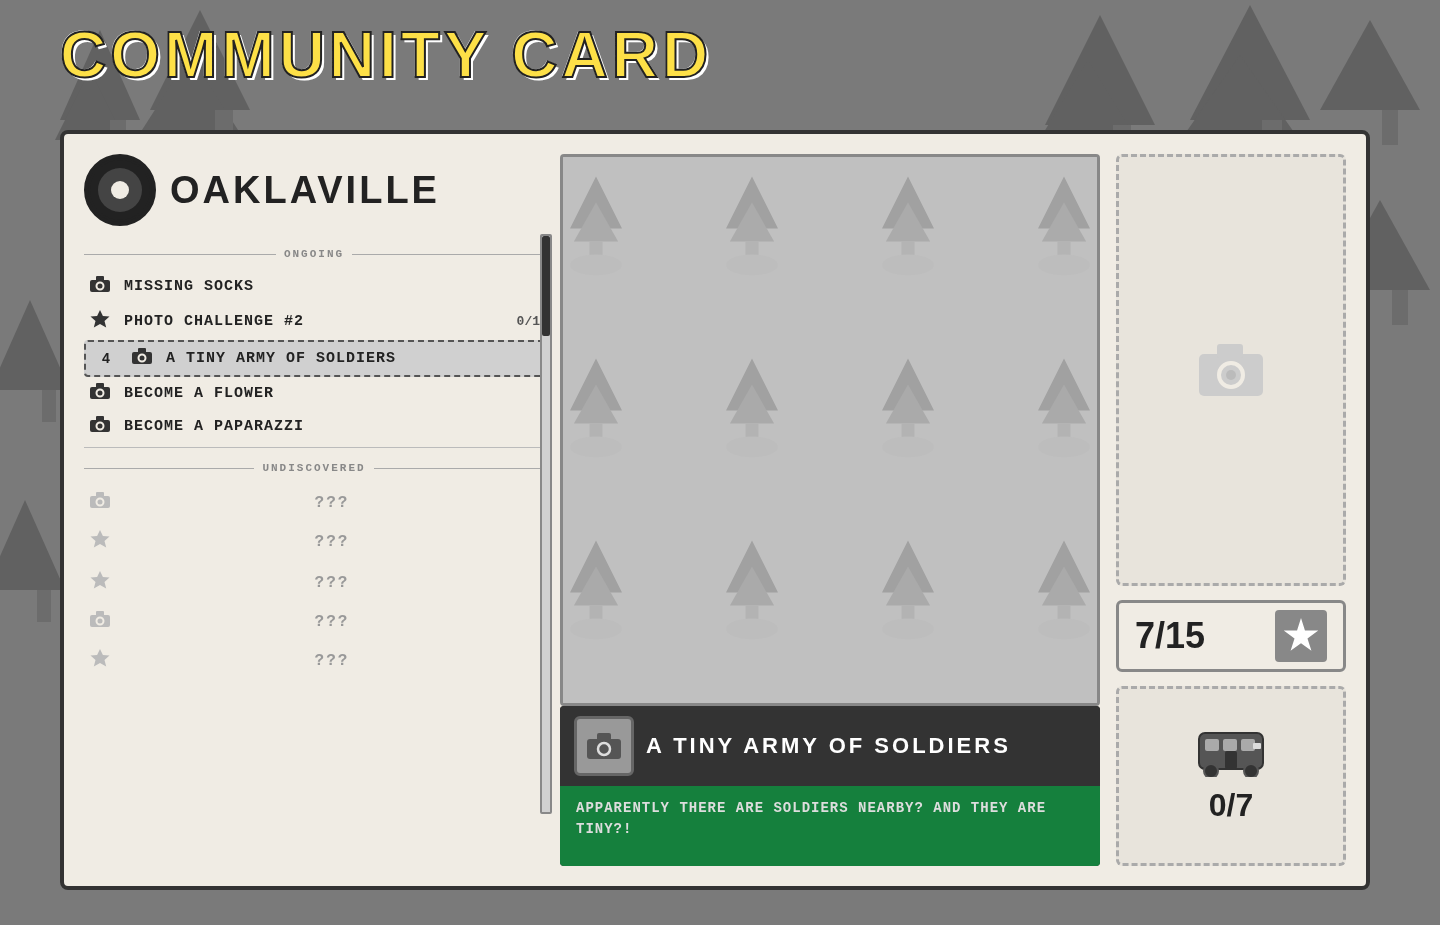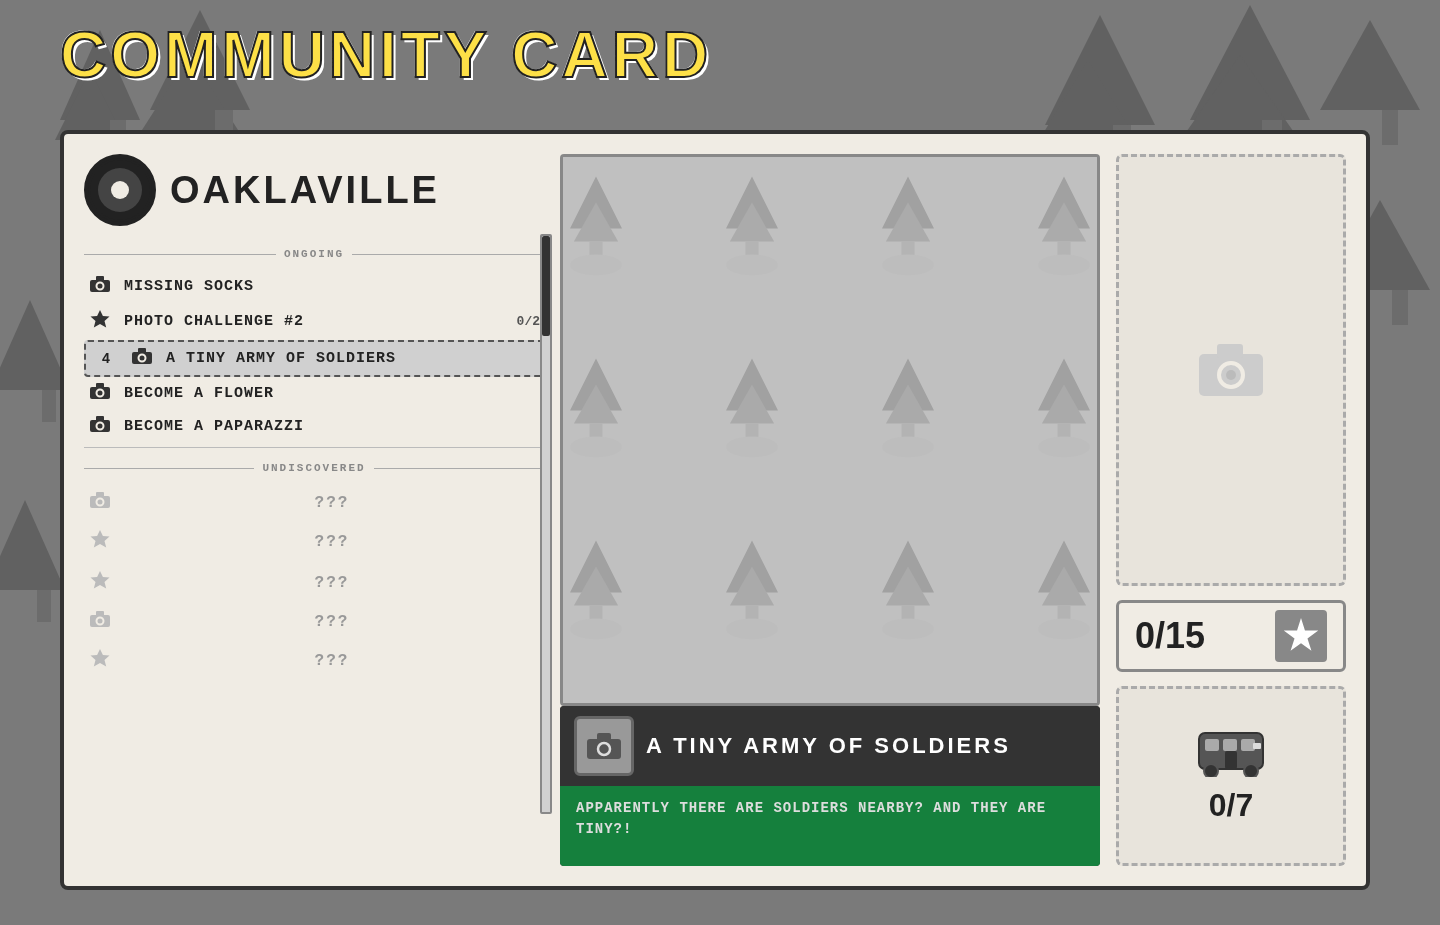--- a/index.html
+++ b/index.html
@@ -467,21 +467,21 @@
       <span class="list-item-label">MISSING SOCKS</span>
     </div>
 
     <div class="list-item">
       <div class="list-item-icon">
         <svg width="20" height="20" viewBox="0 0 20 20" fill="#333" xmlns="http://www.w3.org/2000/svg">
           <polygon points="10,1 12.9,7 19.5,7.6 14.5,12 16.2,18.5 10,15 3.8,18.5 5.5,12 0.5,7.6 7.1,7"></polygon>
         </svg>
       </div>
       <span class="list-item-label">PHOTO CHALLENGE #2</span>
-      <span class="list-item-badge">0/2</span>
+      <span class="list-item-badge">0/1</span>
     </div>
 
     <div class="list-item active">
       <span class="list-item-num">4</span>
       <div class="list-item-icon">
         <svg width="20" height="16" viewBox="0 0 20 16" fill="none" xmlns="http://www.w3.org/2000/svg">
           <rect x="0" y="4" width="20" height="12" rx="2" fill="#333"></rect>
           <rect x="6" y="0" width="8" height="5" rx="1" fill="#333"></rect>
           <circle cx="10" cy="10" r="3.5" stroke="#f0ece4" stroke-width="2"></circle>
         </svg>
@@ -664,21 +664,21 @@
     <div class="photo-placeholder">
       <svg width="64" height="52" viewBox="0 0 64 52" fill="none" xmlns="http://www.w3.org/2000/svg">
         <rect x="0" y="10" width="64" height="42" rx="5" fill="#ccc"></rect>
         <rect x="18" y="0" width="26" height="14" rx="3" fill="#ccc"></rect>
         <circle cx="32" cy="31" r="12" stroke="#f0ece4" stroke-width="4"></circle>
         <circle cx="32" cy="31" r="5" fill="#bbb"></circle>
       </svg>
     </div>
 
     <div class="score-box">
-      <span class="score-number">0/15</span>
+      <span class="score-number">7/15</span>
       <div class="star-icon">
         <div class="star-shape"></div>
       </div>
     </div>
 
     <div class="bus-box">
       <svg width="72" height="48" viewBox="0 0 72 48" fill="none" xmlns="http://www.w3.org/2000/svg">
 
         <rect x="4" y="4" width="64" height="36" rx="6" fill="#555" stroke="#333" stroke-width="2"></rect>
 

